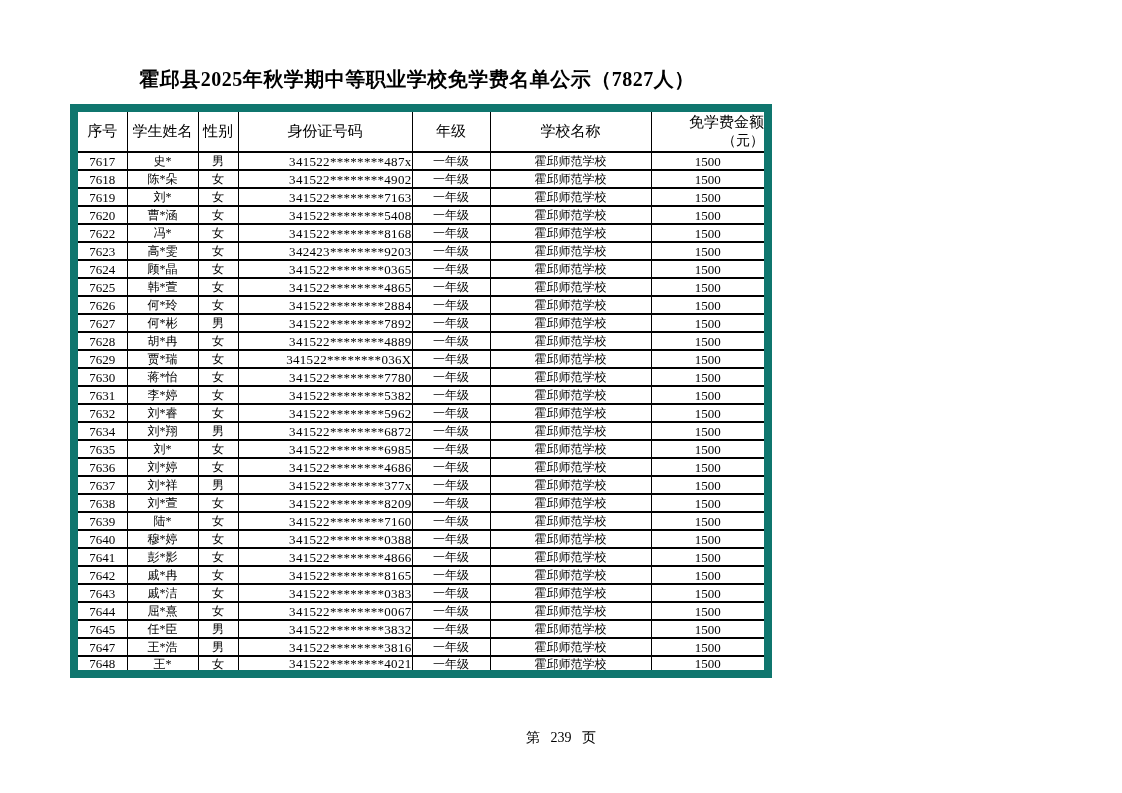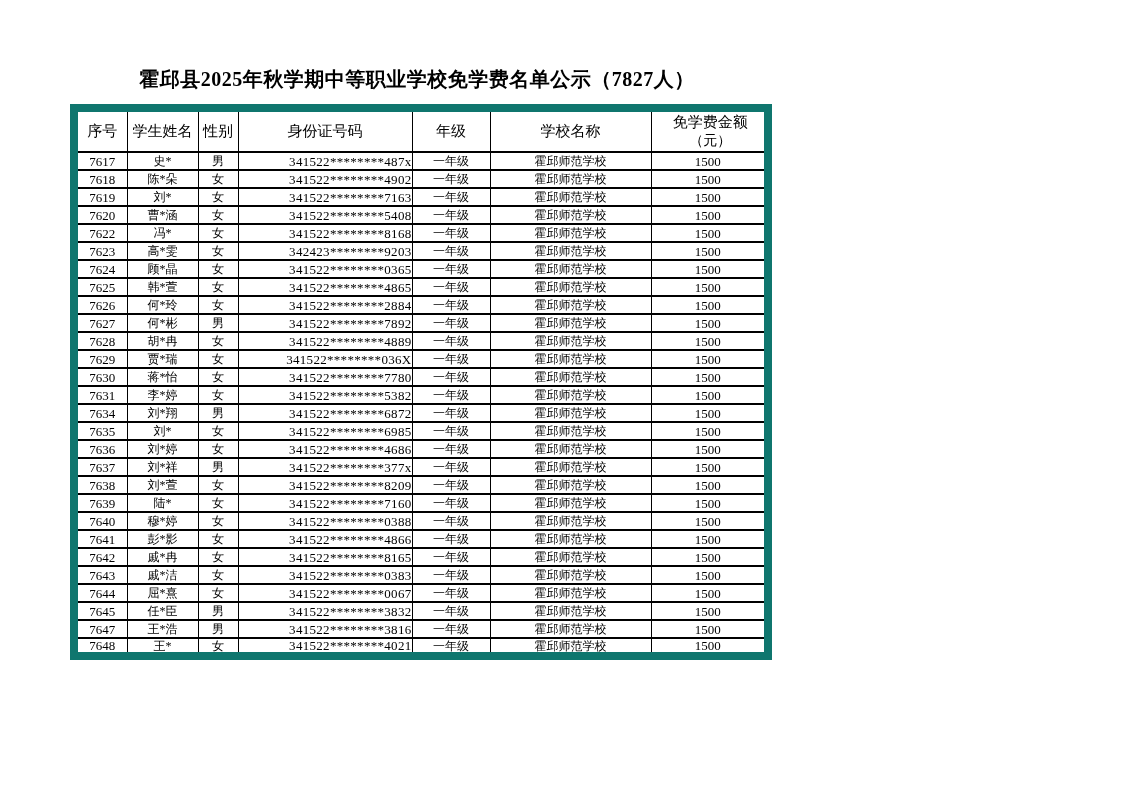--- a/index.html
+++ b/index.html
@@ -38,21 +38,21 @@
     border-right: 1px solid #000;
     border-top: 2px solid #000;
     border-bottom: 2px solid #000;
     text-align: center;
     vertical-align: middle;
     font-weight: 400;
     overflow: hidden;
     white-space: nowrap;
   }
   thead th { height: 44px; font-size: 15px; }
-  th.h-amount { text-align: center; padding-left: 5px; }
+  th.h-amount { text-align: right; padding-left: 5px; }
   th.h-amount .sub { font-size: 14px; }
   tbody td { height: 18px; font-size: 12px; line-height: 1; }
   td.c-no { font-size: 13px; }
   td.c-id { text-align: right; padding-left: 3px; font-size: 13px; letter-spacing: 0.3px; }
   td.c-amount { font-size: 13px; }
   .footer {
     position: absolute;
     top: 729px;
     left: 0;
     width: 1122px;
@@ -228,20 +228,29 @@
         <tr>
           <td class="c-no">7631</td>
           <td class="c-name">李*婷</td>
           <td class="c-gender">女</td>
           <td class="c-id">341522********5382</td>
           <td class="c-grade">一年级</td>
           <td class="c-school">霍邱师范学校</td>
           <td class="c-amount">1500</td>
         </tr>
 
+        <tr>
+          <td class="c-no">7632</td>
+          <td class="c-name">刘*睿</td>
+          <td class="c-gender">女</td>
+          <td class="c-id">341522********5962</td>
+          <td class="c-grade">一年级</td>
+          <td class="c-school">霍邱师范学校</td>
+          <td class="c-amount">1500</td>
+        </tr>
 
 
         <tr>
           <td class="c-no">7634</td>
           <td class="c-name">刘*翔</td>
           <td class="c-gender">男</td>
           <td class="c-id">341522********6872</td>
           <td class="c-grade">一年级</td>
           <td class="c-school">霍邱师范学校</td>
           <td class="c-amount">1500</td>
@@ -373,14 +382,15 @@
           <td class="c-name">王*</td>
           <td class="c-gender">女</td>
           <td class="c-id">341522********4021</td>
           <td class="c-grade">一年级</td>
           <td class="c-school">霍邱师范学校</td>
           <td class="c-amount">1500</td>
         </tr>
       </tbody>
   </table>
 
+  <div class="footer">第 239 页</div>
 
 </div>
 
 </body></html>

